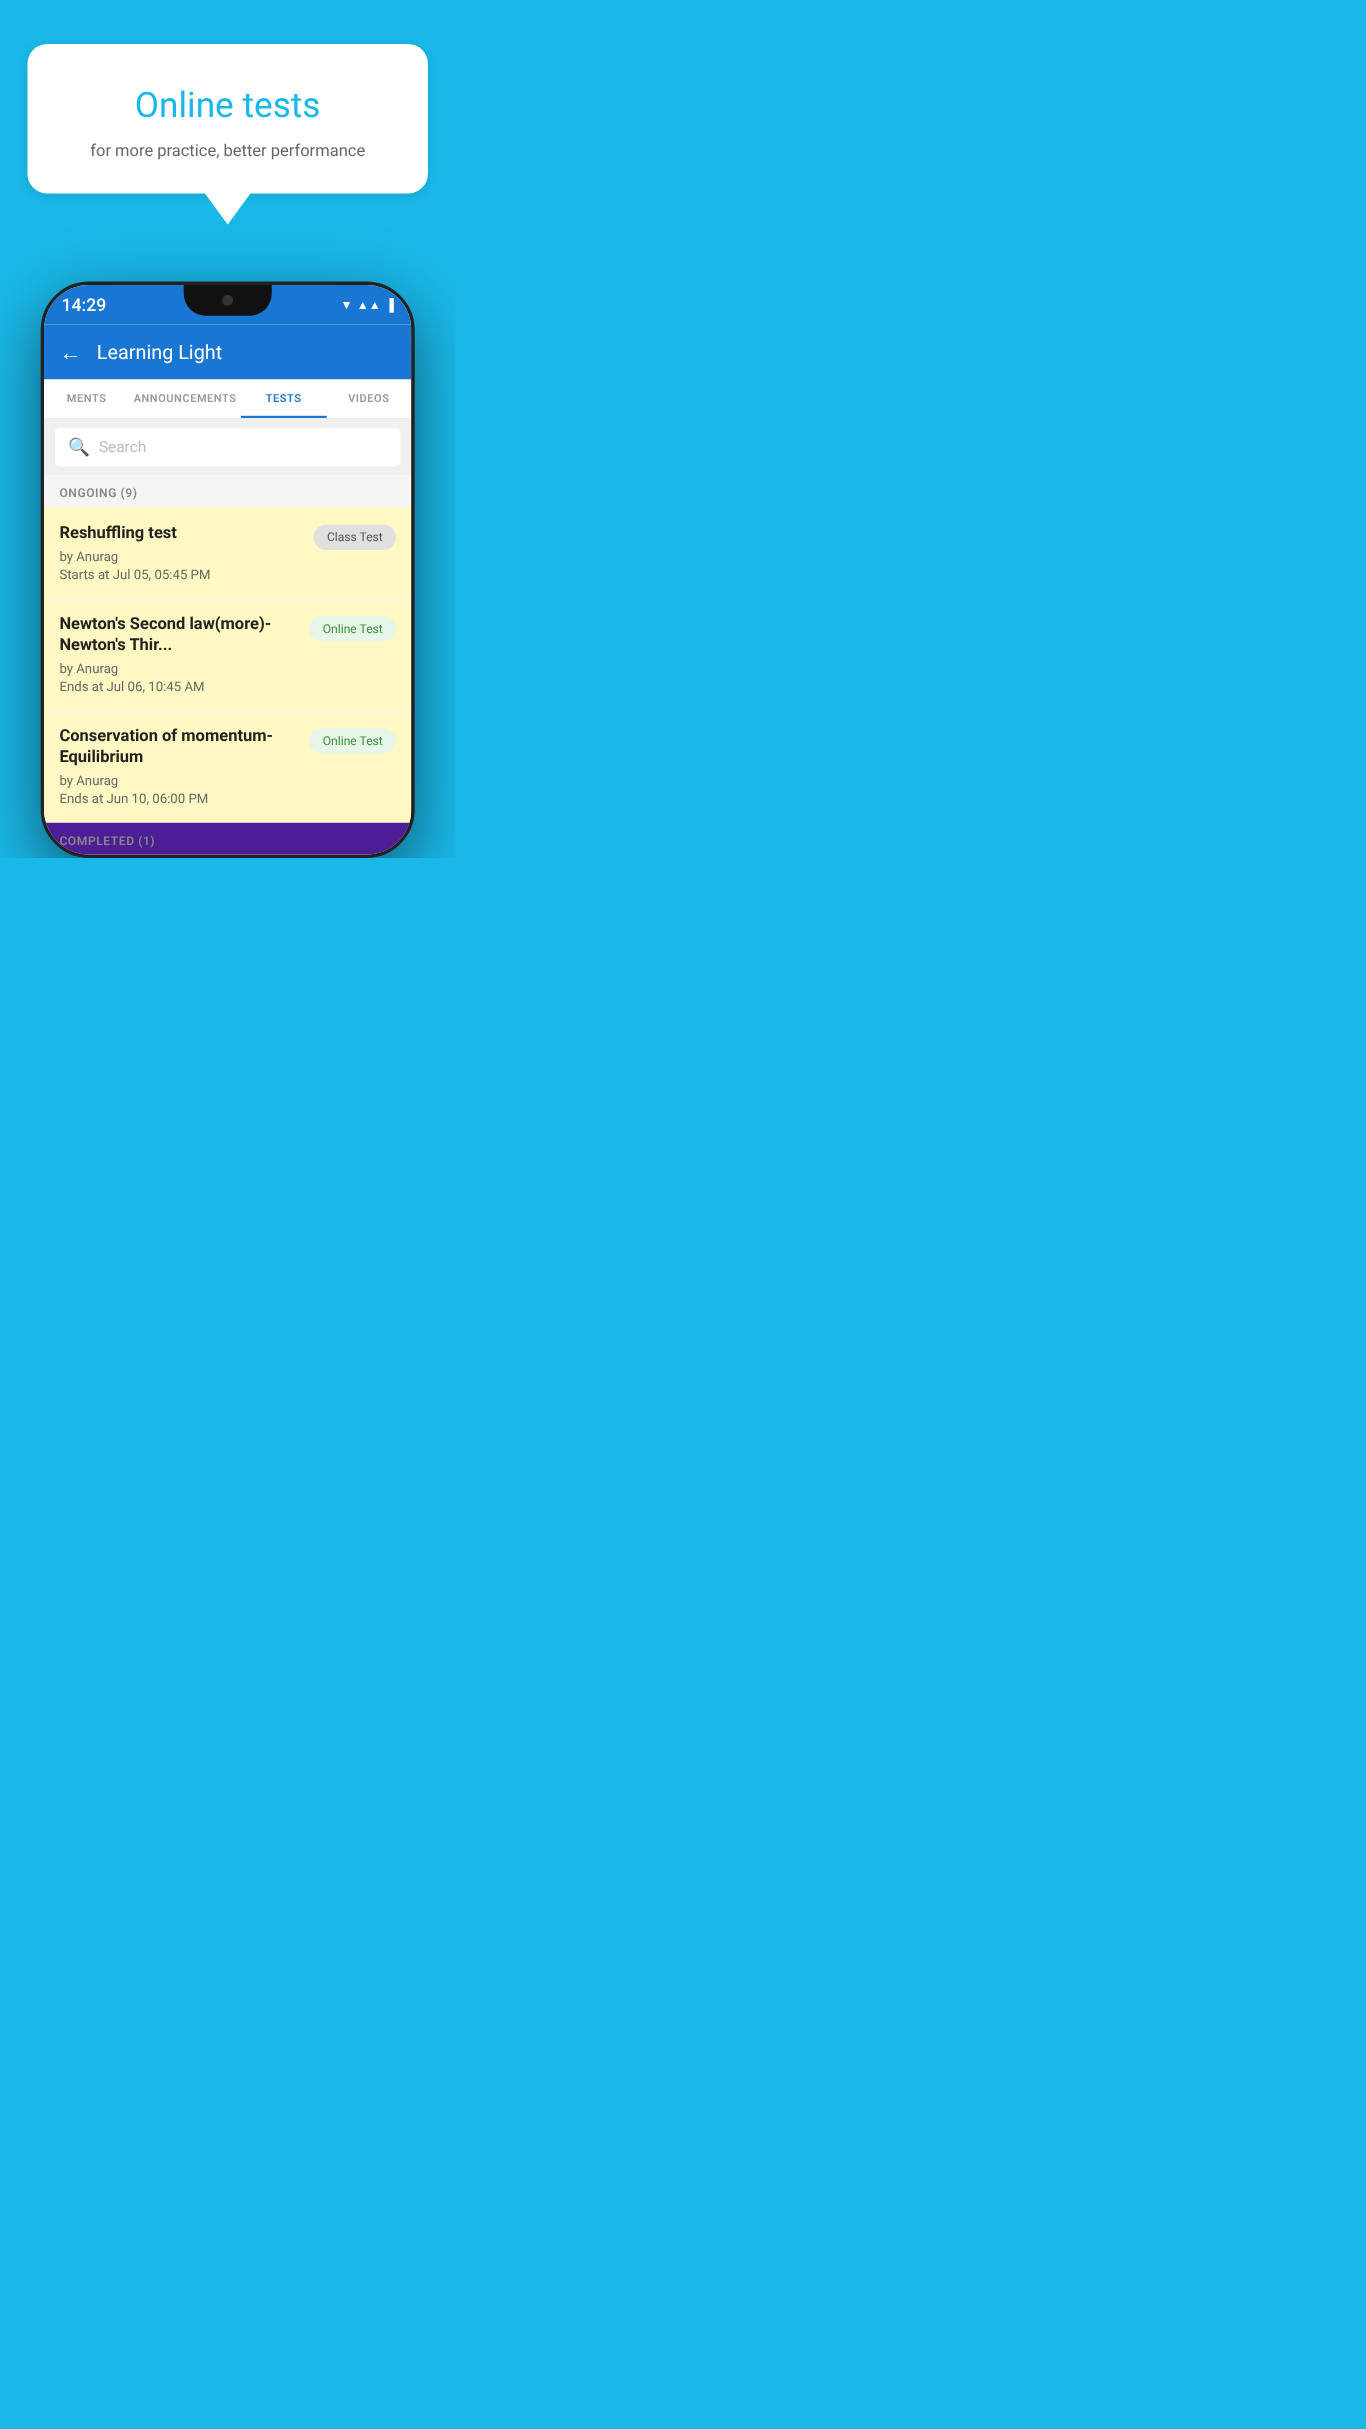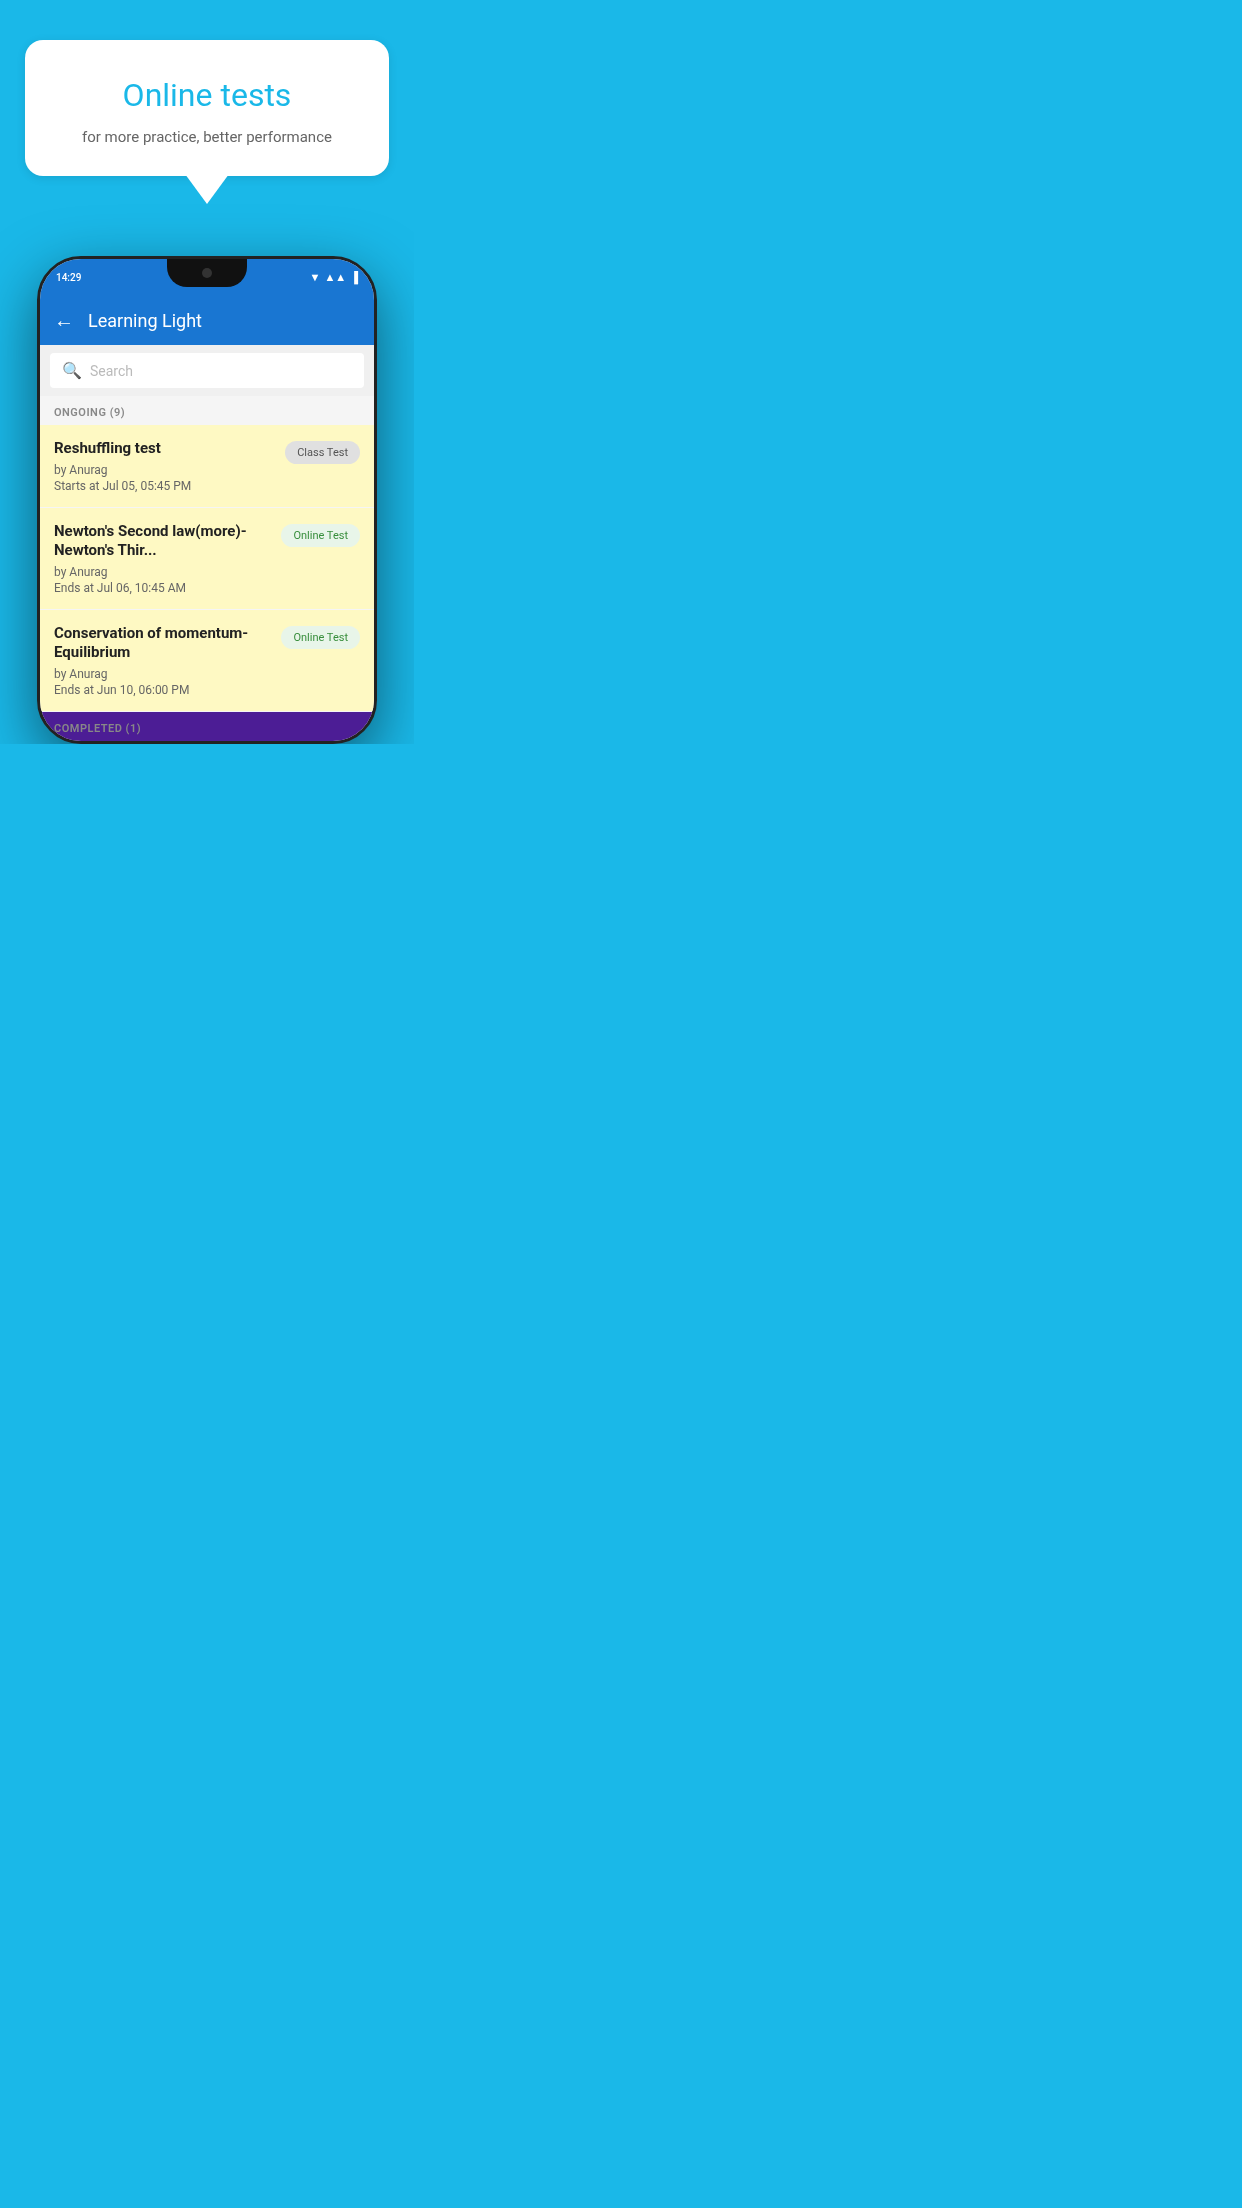--- a/index.html
+++ b/index.html
@@ -107,21 +107,21 @@
 
     .phone-camera {
       width: 10px;
       height: 10px;
       border-radius: 50%;
       background: #333;
     }
 
     .status-time {
       color: white;
-      font-size: 10px;
+      font-size: 16px;
       font-weight: 500;
       z-index: 1;
     }
 
     .status-icons {
       display: flex;
       gap: 4px;
       align-items: center;
       z-index: 1;
     }
@@ -312,20 +312,34 @@
           <span class="status-icon">▲▲</span>
           <span class="status-icon">▐</span>
         </div>
       </div>
 
       <div class="app-bar">
         <span class="back-arrow">←</span>
         <span class="app-bar-title">Learning Light</span>
       </div>
 
+      <div class="tabs-container">
+        <div class="tab">
+          <span>MENTS</span>
+        </div>
+        <div class="tab">
+          <span>ANNOUNCEMENTS</span>
+        </div>
+        <div class="tab active">
+          <span>TESTS</span>
+        </div>
+        <div class="tab">
+          <span>VIDEOS</span>
+        </div>
+      </div>
 
       <div class="search-container">
         <div class="search-bar">
           <span class="search-icon">🔍</span>
           <span class="search-placeholder">Search</span>
         </div>
       </div>
 
       <div class="section-header">ONGOING (9)</div>
 

